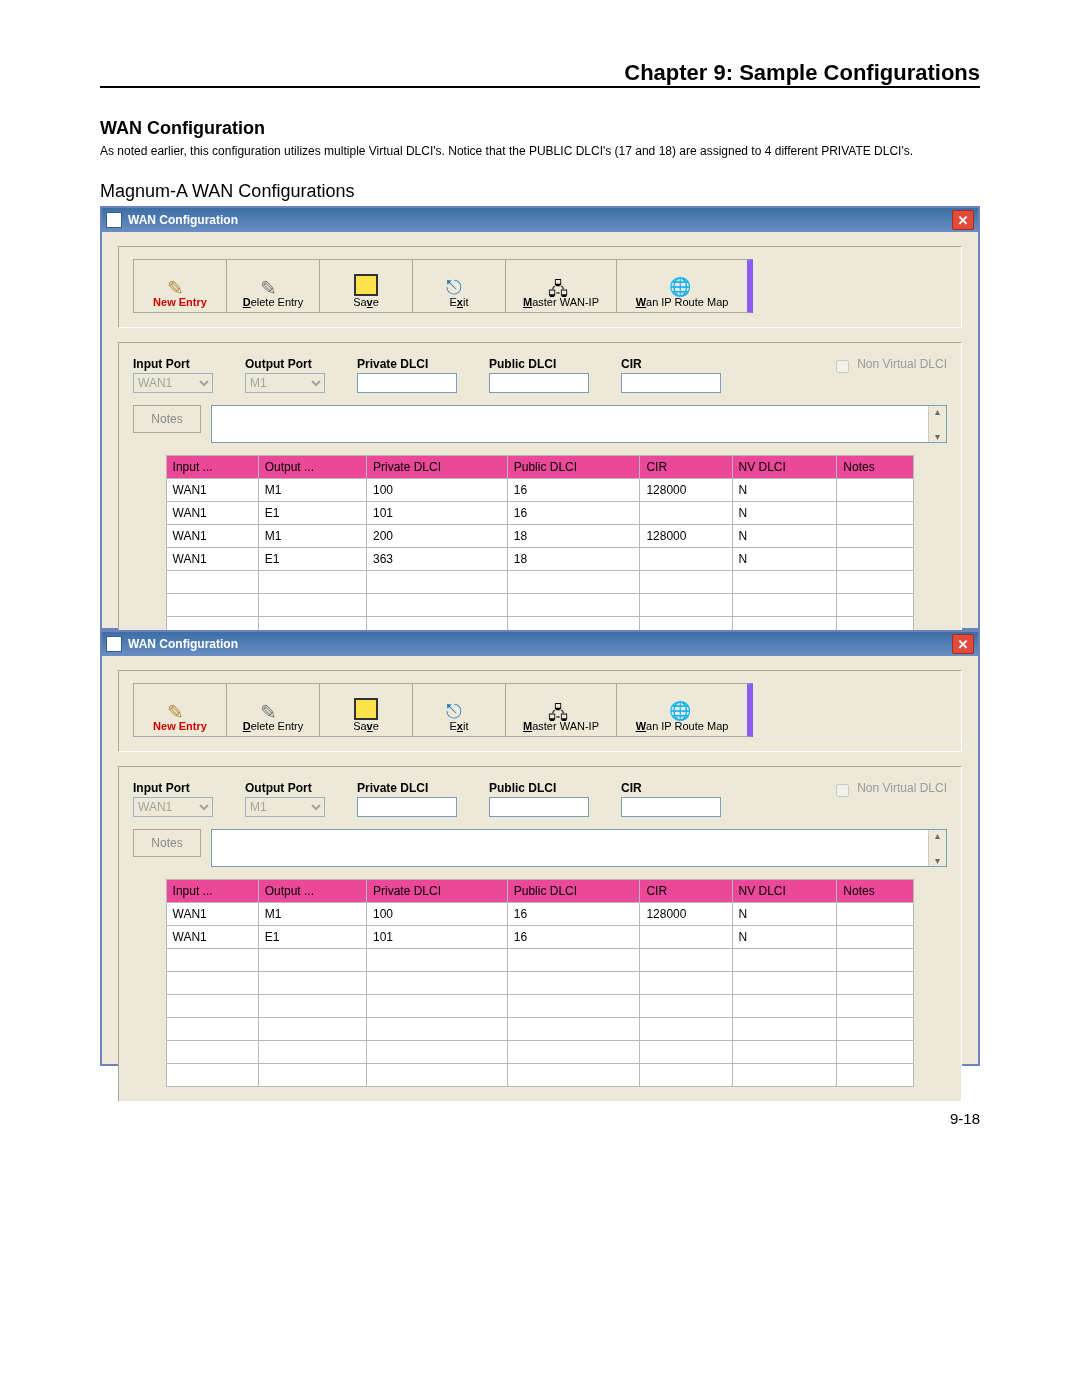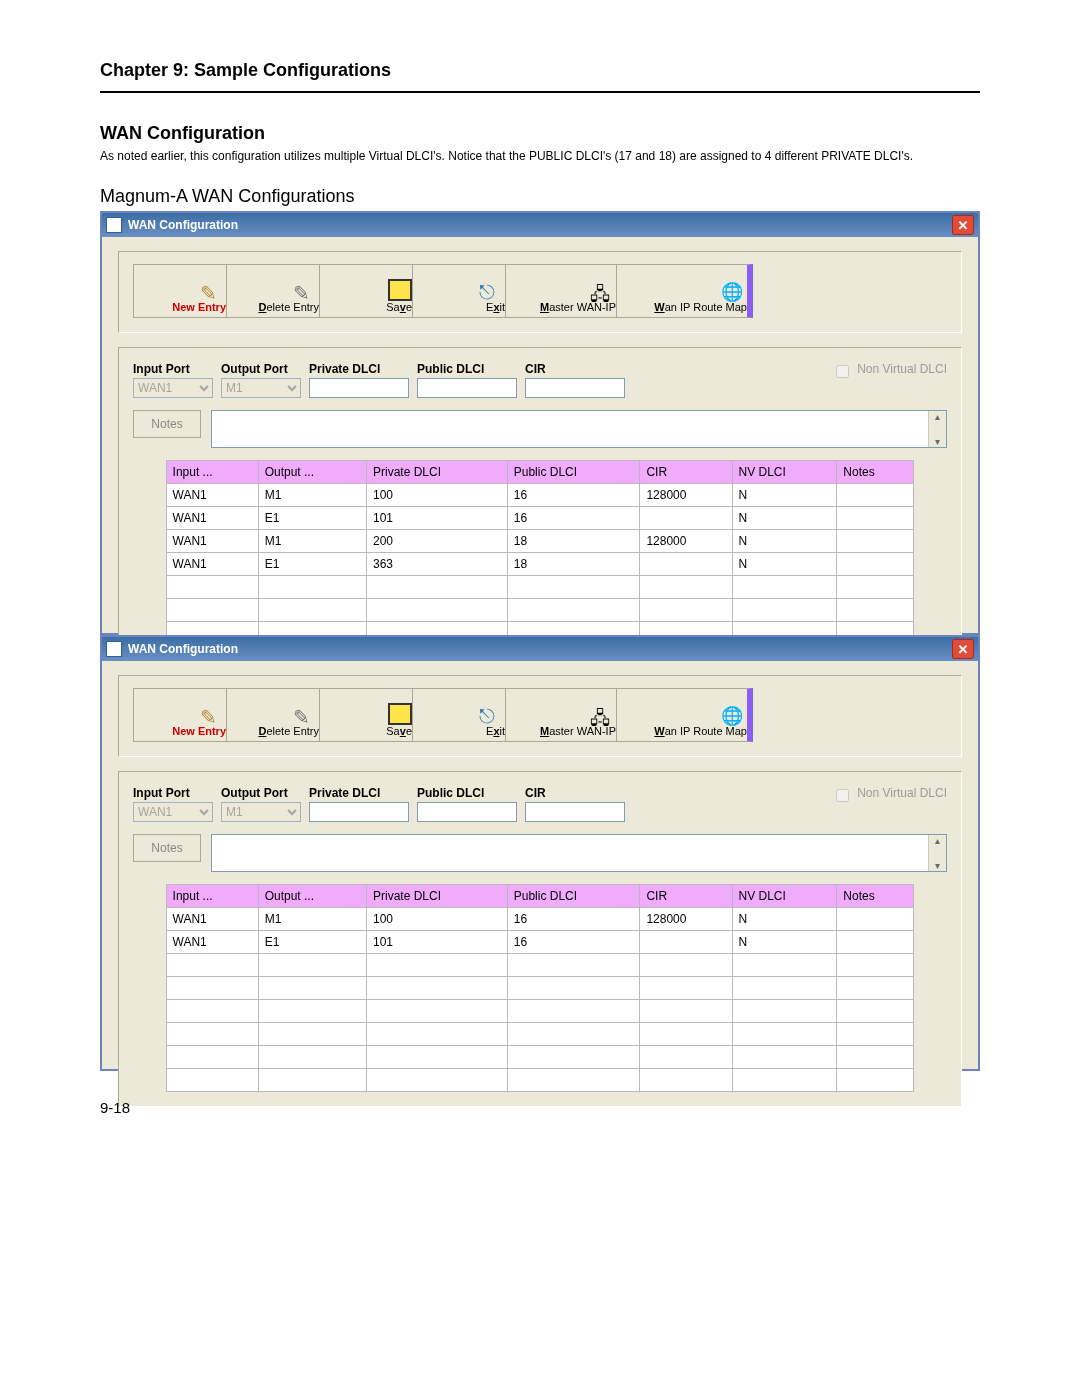--- a/index.html
+++ b/index.html
@@ -1,54 +1,54 @@
 <!DOCTYPE html>
 <html><head>
 <meta charset="utf-8">
 <style>
 body{margin:0;background:#fff;font-family:Arial,Helvetica,sans-serif;color:#000;width:1080px}
 .page{padding:60px 100px 40px 100px}
-.chapter-title{text-align:left;font-size:18px;font-weight:bold;margin-bottom:10px}
+.chapter-title{text-align:right;font-size:22px;font-weight:bold;}
 .hr{border:none;border-top:2px solid #000;margin:0 0 30px 0}
 .sect-title{font-weight:bold;font-size:18px;margin:18px 0 4px 0}
 .body-text{font-size:12px;line-height:1.35;text-align:justify;margin:0 0 22px 0}
 .sub-label{font-size:18px;margin:14px 0 4px 0}
 .win{border:2px solid #6b84bf;background:#ece9d8;font-family:Tahoma,Arial,sans-serif;font-size:12px}
 .win .titlebar{background:linear-gradient(#3b6ea5,#6a8fc3);height:24px;display:flex;align-items:center;justify-content:space-between;padding:0 4px;color:#fff}
 .win .titlebar .ttxt{display:flex;align-items:center;gap:6px;font-weight:bold}
 .win .titlebar .winicon{width:14px;height:14px;background:#fff;border:1px solid #355e8f;display:inline-block}
 .win .close{width:20px;height:18px;background:#e04b3a;border:1px solid #a82b1e;color:#fff;display:flex;align-items:center;justify-content:center;font-weight:bold;font-size:13px;border-radius:2px}
 .panel{margin:14px 16px;padding:12px 14px 14px 14px;border:1px solid #fff;border-top-color:#aca899;border-left-color:#aca899;background:#ece9d8}
 .toolbar{display:flex;gap:0}
-.tbtn{background:#ece9d8;border:1px solid #aca899;border-right:none;width:92px;height:48px;display:flex;flex-direction:column;align-items:flex-end;justify-content:flex-end;padding-bottom:4px;font-size:11px;position:relative}
+.tbtn{background:#ece9d8;border:1px solid #aca899;border-right:none;width:92px;height:48px;display:flex;flex-direction:column;align-items:center;justify-content:flex-end;padding-bottom:4px;font-size:11px;position:relative}
 .tbtn:last-child{border-right:6px solid #8b5cf6}
 .tbtn .lbl{white-space:nowrap}
 .tbtn .lbl.red{color:#d00000;font-weight:bold}
 .tbtn .lbl b{text-decoration:underline}
 .tbtn .icn{width:26px;height:20px;display:block}
 .icn.pen::before{content:"✎";font-size:20px;color:#b58a3f}
 .icn.del::before{content:"✎";font-size:20px;color:#777}
 .icn.flop{background:#ffe34d;border:2px solid #333;width:20px;height:18px;display:inline-block}
 .icn.exit::before{content:"⎋";font-size:20px;color:#2a7bbd}
 .icn.net::before{content:"🖧";font-size:18px}
 .icn.map::before{content:"🌐";font-size:18px}
-.formrow{display:flex;gap:8px;align-items:flex-start;margin-top:2px}
+.formrow{display:flex;gap:32px;align-items:flex-start;margin-top:2px}
 .fcol{display:flex;flex-direction:column}
 .flabel{font-size:12px;font-weight:bold;margin-bottom:2px}
 select,input[type=text]{font:12px Tahoma,Arial;background:#fff;border:1px solid #7f9db9;height:20px;box-sizing:border-box}
 select:disabled,input:disabled{background:#ece9d8;color:#888}
 .nvcol{margin-left:auto;display:flex;align-items:flex-start;gap:5px;color:#9b9b9b;font-size:12px}
 .notesrow{display:flex;gap:10px;align-items:flex-start;margin-top:12px}
 .notesbtn{background:#ece9d8;border:1px solid #aca899;width:68px;height:28px;color:#888;font-size:12px}
 .txarea{flex:1;height:36px;background:#fff;border:1px solid #7f9db9;position:relative}
 .txarea .sb{position:absolute;right:0;top:0;width:17px;height:100%;background:#ece9d8;border-left:1px solid #cfcabf;display:flex;flex-direction:column;justify-content:space-between;align-items:center;font-size:10px;color:#6b6b6b}
 table.grid{border-collapse:collapse;width:92%;margin:12px auto 0 auto;background:#fff;font-size:12px}
 table.grid th,table.grid td{border:1px solid #b9b9b9;padding:2px 6px;text-align:left;height:18px}
-table.grid th{background:#f0abfc;font-weight:normal}
-.pgno{font-size:15px;margin-top:28px}
+table.grid th{background:#ec4899;font-weight:normal}
+.pgno{text-align:right;font-size:15px;margin-top:44px}
 </style>
 </head>
 <body>
 
 <div class="page">
  <div class="chapter-title">Chapter 9: Sample Configurations</div>
  <hr class="hr">
  <div class="sect-title">WAN Configuration</div>
  <p class="body-text">As noted earlier, this configuration utilizes multiple Virtual DLCI's.  Notice that the PUBLIC DLCI's (17 and 18) are assigned to 4 different PRIVATE DLCI's.</p>
 

